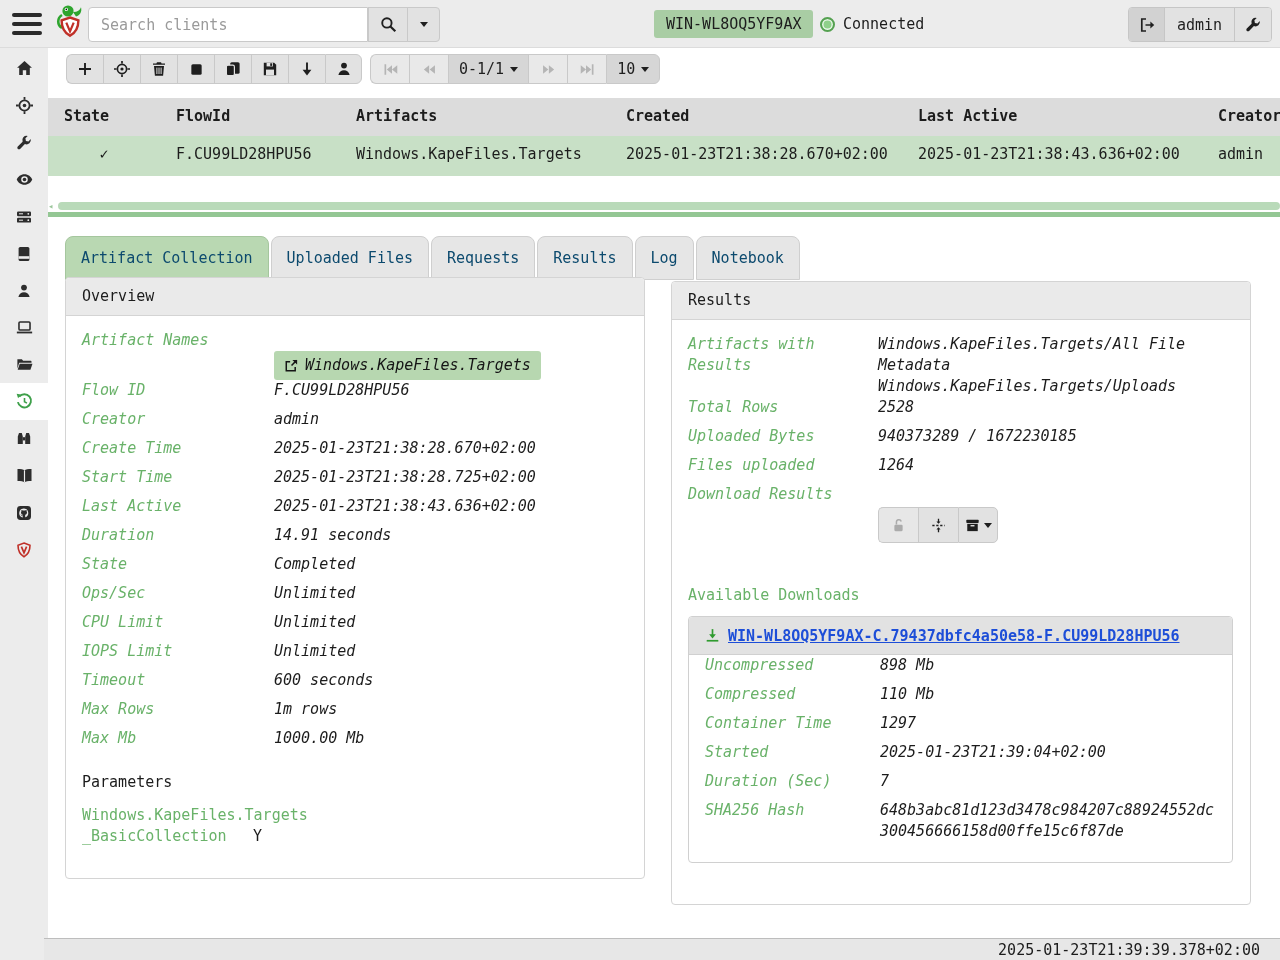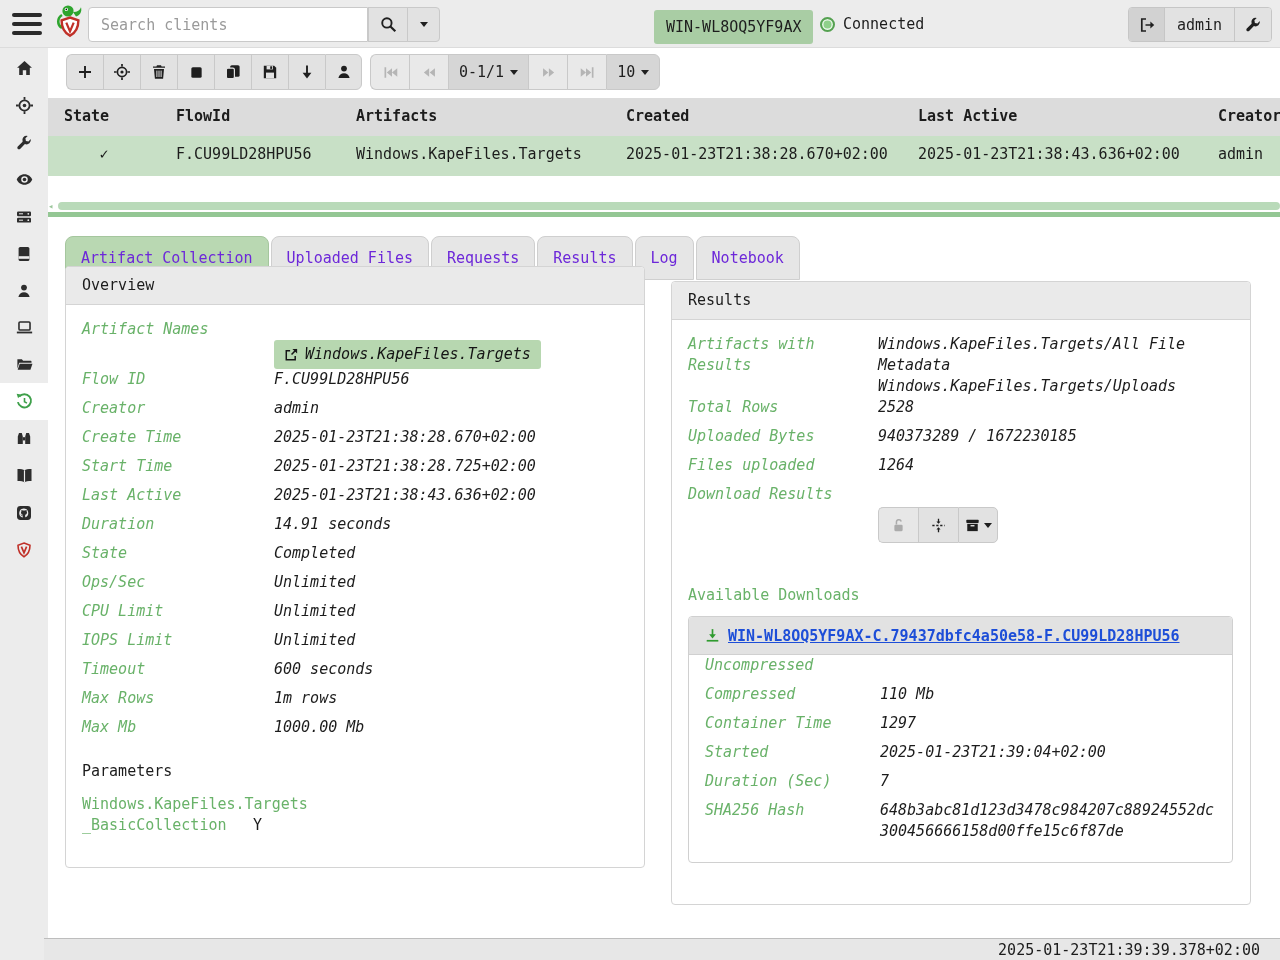--- a/index.html
+++ b/index.html
@@ -9,39 +9,39 @@
   .navbar { position:absolute; left:0; top:0; width:1280px; height:48px; background:#ececec; border-bottom:1px solid #dcdcdc; }
   .hamburger { position:absolute; left:10px; top:11px; width:36px; height:26px; background:none; border:none; cursor:pointer; display:flex; flex-direction:column; justify-content:space-between; padding:2px 2px; }
   .hamburger span { display:block; width:30px; height:4px; background:#2a2a2a; border-radius:2px; }
   .logo { position:absolute; left:52px; top:4px; width:36px; height:40px; }
   .search-input { position:absolute; left:88px; top:7px; width:280px; height:35px; border:1px solid #c9c9c9; border-radius:4px 0 0 4px; padding:0 12px; font:inherit; color:#1c1c1c; background:#fff; }
   .search-input::placeholder { color:#9a9a9a; }
   .btn { background:#e2e2e2; border:1px solid #c9c9c9; color:#1f1f1f; font:inherit; cursor:pointer; display:inline-flex; align-items:center; justify-content:center; }
   .search-btn { position:absolute; left:368px; top:7px; width:40px; height:35px; border-radius:0; }
   .search-caret { position:absolute; left:407px; top:7px; width:33px; height:35px; border-radius:0 4px 4px 0; }
   .caret { display:inline-block; width:0; height:0; border-left:4px solid transparent; border-right:4px solid transparent; border-top:5px solid currentColor; }
-  .host-badge { position:absolute; left:654px; top:10px; height:34px; padding:0 12px; background:#a9cda4; border-radius:3px; display:flex; align-items:center; color:#1d1d1d; }
+  .host-badge { position:absolute; left:654px; top:10px; height:28px; padding:0 12px; background:#a9cda4; border-radius:3px; display:flex; align-items:center; color:#1d1d1d; }
   .conn { position:absolute; left:820px; top:10px; height:28px; display:flex; align-items:center; gap:8px; }
   .conn-dot { width:15px; height:15px; border-radius:50%; background:#8fd08a; border:2px solid #55a151; box-shadow:inset 0 0 0 1.5px #e9f6e8; }
   .user-group { position:absolute; left:1128px; top:7px; height:35px; display:flex; border:1px solid #c6c6c6; border-radius:4px; overflow:hidden; }
   .user-group .btn { border:none; border-right:1px solid #c6c6c6; height:100%; }
   .user-group .btn:last-child { border-right:none; }
   .logout-btn { width:36px; background:#d2d2d2; }
   .user-btn { width:70px; }
   .wrench-btn { width:36px; }
 
   
   .sidebar { position:absolute; left:0; top:48px; width:48px; height:912px; background:#ececec; display:flex; flex-direction:column; padding-top:2px; }
   .side-item { height:37px; display:flex; align-items:center; justify-content:center; color:#2d2d2d; cursor:pointer; }
   .side-item.active { background:#fff; color:#3ea04a; }
   .side-item.brand { color:#c03028; }
 
   
   .btn-group { position:absolute; display:flex; height:36px; }
-  .btn-group .btn { width:37px; height:36px; border-right-width:0; }
+  .btn-group .btn { width:37px; height:30px; border-right-width:0; }
   .btn-group .btn:first-child { border-radius:6px 0 0 6px; }
   .btn-group .btn:last-child { border-radius:0 6px 6px 0; border-right-width:1px; }
   .tools { left:66px; top:54px; }
   .pager { left:370px; top:54px; }
   .pager .btn { width:39px; }
   .pager .btn.lbl { width:auto; padding:0 10px; gap:6px; background:#d6d6d6; }
   .pager .btn.nav { color:#b5b5b5; background:#e9e9e9; cursor:default; }
 
   
   .flow-table { position:absolute; left:48px; top:98px; width:1232px; }
@@ -53,28 +53,28 @@
   .tbody-row .c0 { text-align:center; padding-left:0; }
 
   
   .hscroll { position:absolute; left:48px; top:202px; width:1232px; height:8px; }
   .hscroll .thumb { position:absolute; left:10px; top:0; right:0; height:8px; background:#b9dab9; border-radius:4px; }
   .hscroll .arrow { position:absolute; left:0; top:1px; color:#9cc69c; font-size:9px; line-height:7px; }
   .split-divider { position:absolute; left:48px; top:212px; width:1232px; height:5px; background:#94c794; cursor:row-resize; }
 
   
   .tabs { position:absolute; left:65px; top:236px; height:40px; display:flex; gap:2px; }
-  .tab { height:44px; padding:0 15px; display:flex; align-items:center; background:#e6e6e6; border:1px solid #cfcfcf; border-radius:8px 8px 0 0; cursor:pointer; color:#6d28d9; font:inherit; }
+  .tab { height:44px; padding:0 15px; display:flex; align-items:center; background:#e6e6e6; border:1px solid #cfcfcf; border-radius:8px 8px 0 0; cursor:pointer; color:#0c4a6e; font:inherit; }
   .tab.active { background:#b9d8b2; border-color:#a5c69e; }
 
   
   .panel { position:absolute; background:#fff; border:1px solid #d4d4d4; border-radius:4px; }
   .panel-header { height:38px; line-height:37px; padding:0 16px; background:#eaeaea; border-bottom:1px solid #d4d4d4; border-radius:4px 4px 0 0; }
   .panel-body { padding:14px 16px; }
-  .panel-overview { left:65px; top:266px; width:580px; height:602px; }
+  .panel-overview { left:65px; top:277px; width:580px; height:602px; }
   .panel-results { left:671px; top:281px; width:580px; height:624px; }
 
   .field-row { display:flex; align-items:flex-start; min-height:29px; line-height:21px;font-style:italic; }
   .field-label { flex:0 0 192px; color:#69b269; padding-right:8px; }
   .field-value { flex:1; color:#1c1c1c; white-space:pre-line; word-break:break-word; }
   .panel-results .field-label { flex-basis:190px; }
 
   .artifact-row { min-height:40px; }
   .artifact-badge { display:inline-flex; align-items:center; gap:7px; background:#b7d7b0; border:none; border-radius:3px; padding:4px 10px; font:inherit; color:#151515; cursor:pointer; }
 
@@ -592,20 +592,21 @@
                 <path stroke="#2f9b2f" stroke-width="1.8" d="M1.8 13.6h12.4" fill="none"></path>
               </svg>
             </span>
           <span>WIN-WL8OQ5YF9AX-C.79437dbfc4a50e58-F.CU99LD28HPU56</span>
         </a>
       </div>
       <div class="dl-card-body">
 
           <div class="field-row">
             <span class="field-label">Uncompressed</span>
+            <span class="field-value">898 Mb</span>
           </div>
 
           <div class="field-row">
             <span class="field-label">Compressed</span>
             <span class="field-value">110 Mb</span>
           </div>
 
           <div class="field-row">
             <span class="field-label">Container Time</span>
             <span class="field-value">1297</span>

